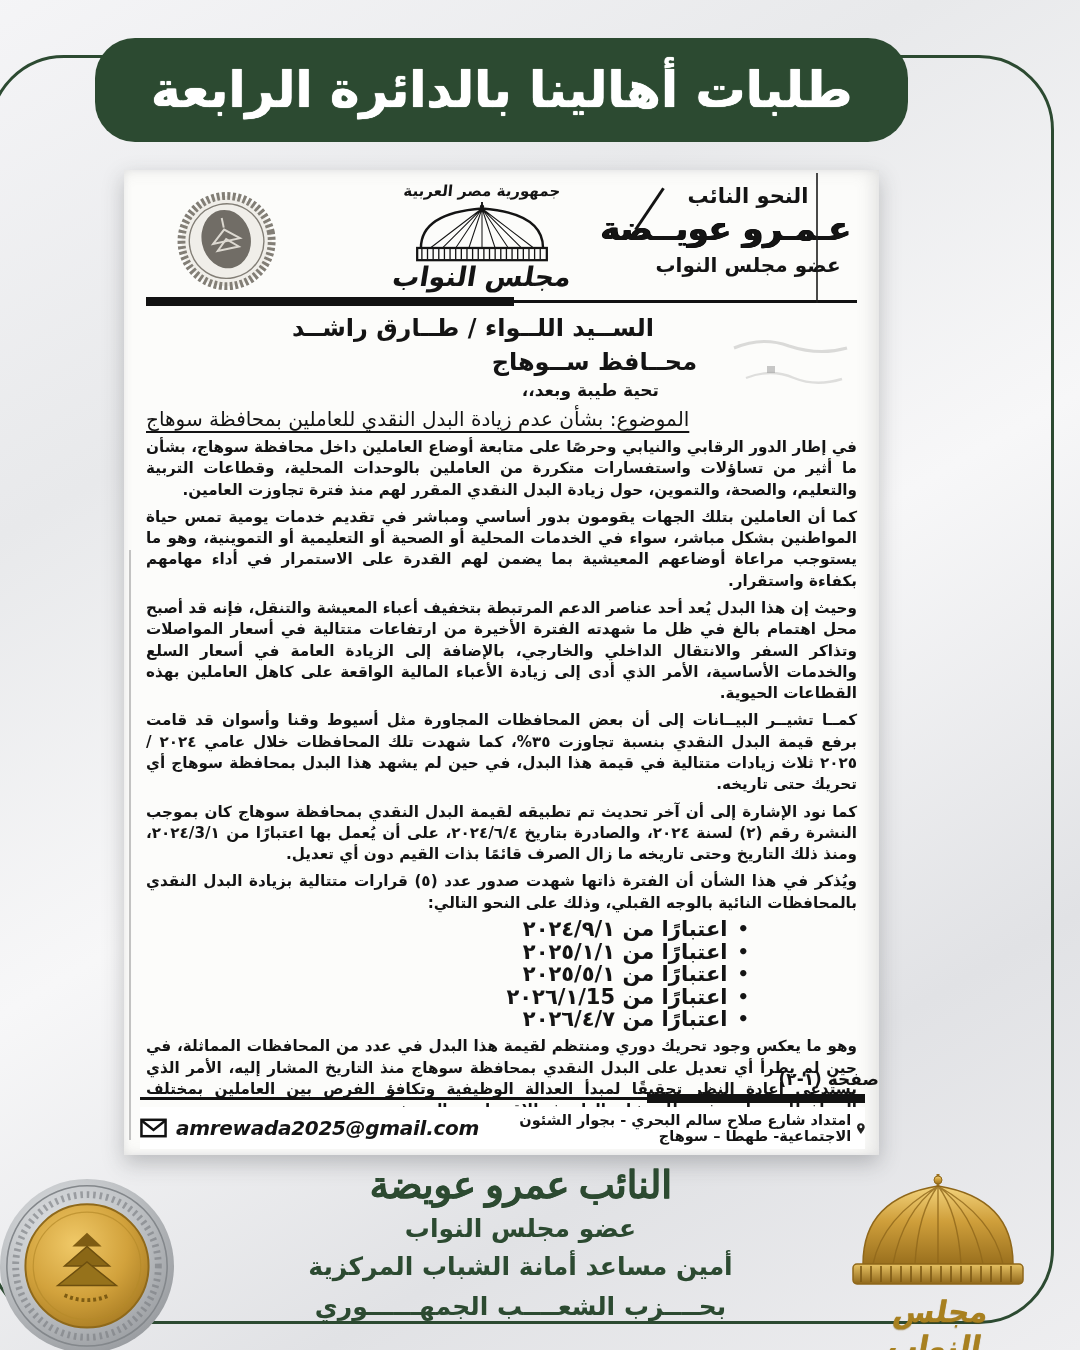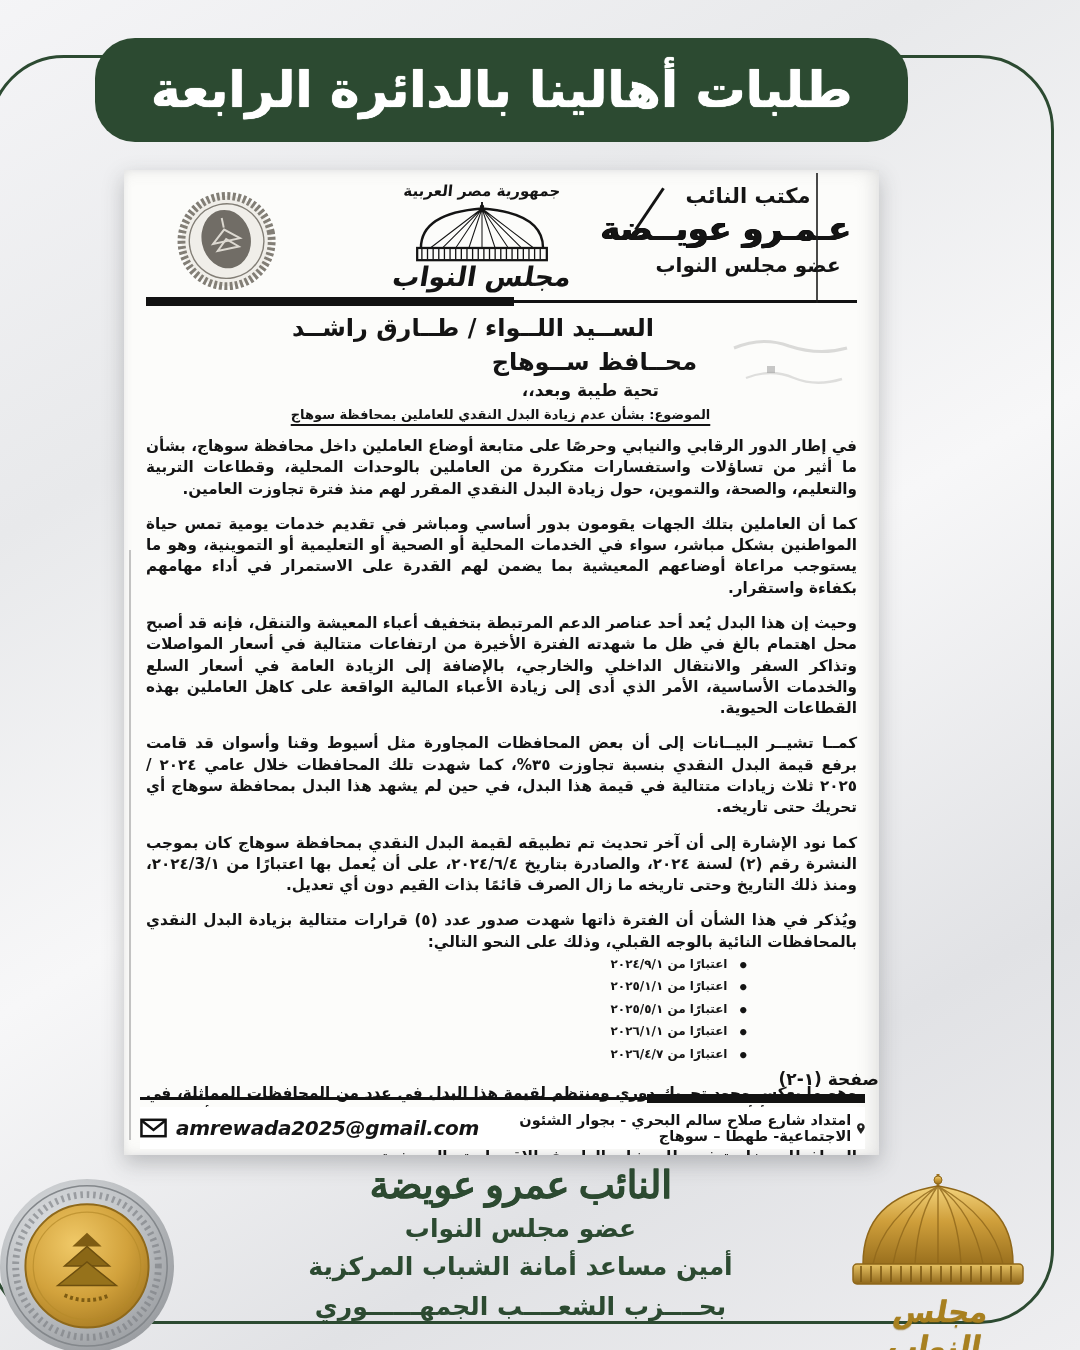--- a/index.html
+++ b/index.html
@@ -37,26 +37,26 @@
   .div-top{display:flex;align-items:center;direction:ltr;height:10px;margin:2px 0 0;}
   .div-top .thick{width:368px;height:9px;background:#121212;}
   .div-top .thin{flex:1;height:3px;background:#121212;}
   .div-bottom{position:absolute;left:16px;right:14px;bottom:52px;display:flex;align-items:center;direction:ltr;}
   .div-bottom .thin{flex:1;height:3px;background:#121212;}
   .div-bottom .thick{width:218px;height:9px;background:#121212;}
   
   .addr1{text-align:right;margin:8px 203px 0 0;font-size:24px;font-weight:bold;white-space:nowrap;}
   .addr2{text-align:right;margin:6px 160px 0 0;font-size:24px;font-weight:bold;white-space:nowrap;}
   .greet{text-align:right;margin:4px 198px 0 0;font-size:17px;font-weight:bold;}
-  .subject{text-align:center;margin:7px 2px 0 0;font-size:13px;font-weight:bold;
+  .subject{text-align:left;margin:7px 2px 0 0;font-size:20px;font-weight:normal;
     text-decoration:underline;text-decoration-thickness:2px;text-underline-offset:5px;}
   
-  .para{font-size:15.2px;font-weight:bold;line-height:1.40;text-align:justify;margin:14px 0 0;}
+  .para{font-size:15.2px;font-weight:bold;line-height:1.40;text-align:justify;margin:6px 0 0;}
   .blist{margin:4px 108px 0 0;}
-  .bullet{display:flex;direction:rtl;gap:10px;height:22.5px;font-size:12px;font-weight:bold;}
+  .bullet{display:flex;direction:rtl;align-items:center;gap:10px;height:22.5px;font-size:21px;font-weight:bold;}
   .bullet::before{content:"•";font-size:18px;line-height:1;}
   .pagenum{position:absolute;left:0;right:0;bottom:66px;text-align:right;font-size:17px;font-weight:bold;}
   
   .pfooter{position:absolute;left:16px;right:14px;bottom:6px;height:42px;display:flex;align-items:center;justify-content:space-between;direction:ltr;background:#fff;}
   .email{display:flex;align-items:center;gap:9px;font-size:20px;font-weight:bold;letter-spacing:-.3px;font-style:italic;}
   .address{display:flex;align-items:center;gap:6px;direction:rtl;font-size:14.5px;font-weight:bold;}
   
   .art-vline{position:absolute;left:692px;top:3px;width:2px;height:130px;background:#1c1c1c;opacity:.8;}
   .art-leftline{position:absolute;left:5px;top:380px;width:2px;height:590px;background:#6a6a6a;opacity:.38;}
   .art-scribble{position:absolute;left:600px;top:160px;opacity:.3;}
@@ -82,21 +82,21 @@
   <div class="banner">
     <h1>طلبات أهالينا بالدائرة الرابعة</h1>
   </div>
 
   <div class="paper">
     <div class="paper-inner">
 
       <div class="lhead">
         <div class="office">
           <div class="slash"></div>
-          <div class="l1">مكتب النائب</div>
+          <div class="l1">النحو النائب</div>
           <div class="name">عـمـرو عويــضة</div>
           <div class="l3">عضو مجلس النواب</div>
         </div>
 
         <div class="emblem">
           <div class="rep">جمهورية مصر العربية</div>
           <svg width="152" height="62" viewBox="0 0 160 66">
             <line x1="80" y1="1" x2="80" y2="9" stroke="#141414" stroke-width="2"></line>
             <circle cx="80" cy="6" r="2.3" fill="#141414"></circle>
             <path d="M15,50 Q15,13 80,8 Q145,13 145,50" fill="none" stroke="#141414" stroke-width="2.6"></path>
@@ -140,21 +140,21 @@
         <div class="bullet">
             <span>اعتبارًا من ٢٠٢٤/٩/١</span>
           </div>
         <div class="bullet">
             <span>اعتبارًا من ٢٠٢٥/١/١</span>
           </div>
         <div class="bullet">
             <span>اعتبارًا من ٢٠٢٥/٥/١</span>
           </div>
         <div class="bullet">
-            <span>اعتبارًا من ٢٠٢٦/١/١</span>
+            <span>اعتبارًا من ٢٠٢٦/١/15</span>
           </div>
         <div class="bullet">
             <span>اعتبارًا من ٢٠٢٦/٤/٧</span>
           </div>
       </div>
 
       <div class="para">وهو ما يعكس وجود تحريك دوري ومنتظم لقيمة هذا البدل في عدد من المحافظات المماثلة، في حين لم يطرأ أي تعديل على البدل النقدي بمحافظة سوهاج منذ التاريخ المشار إليه، الأمر الذي يستدعي إعادة النظر تحقيقًا لمبدأ العدالة الوظيفية وتكافؤ الفرص بين العاملين بمختلف المحافظات، خاصة في ظل تشابه الظروف الاقتصادية والمعيشية.</div>
 
       <div class="pagenum">صفحة (١-٢)</div>
 

